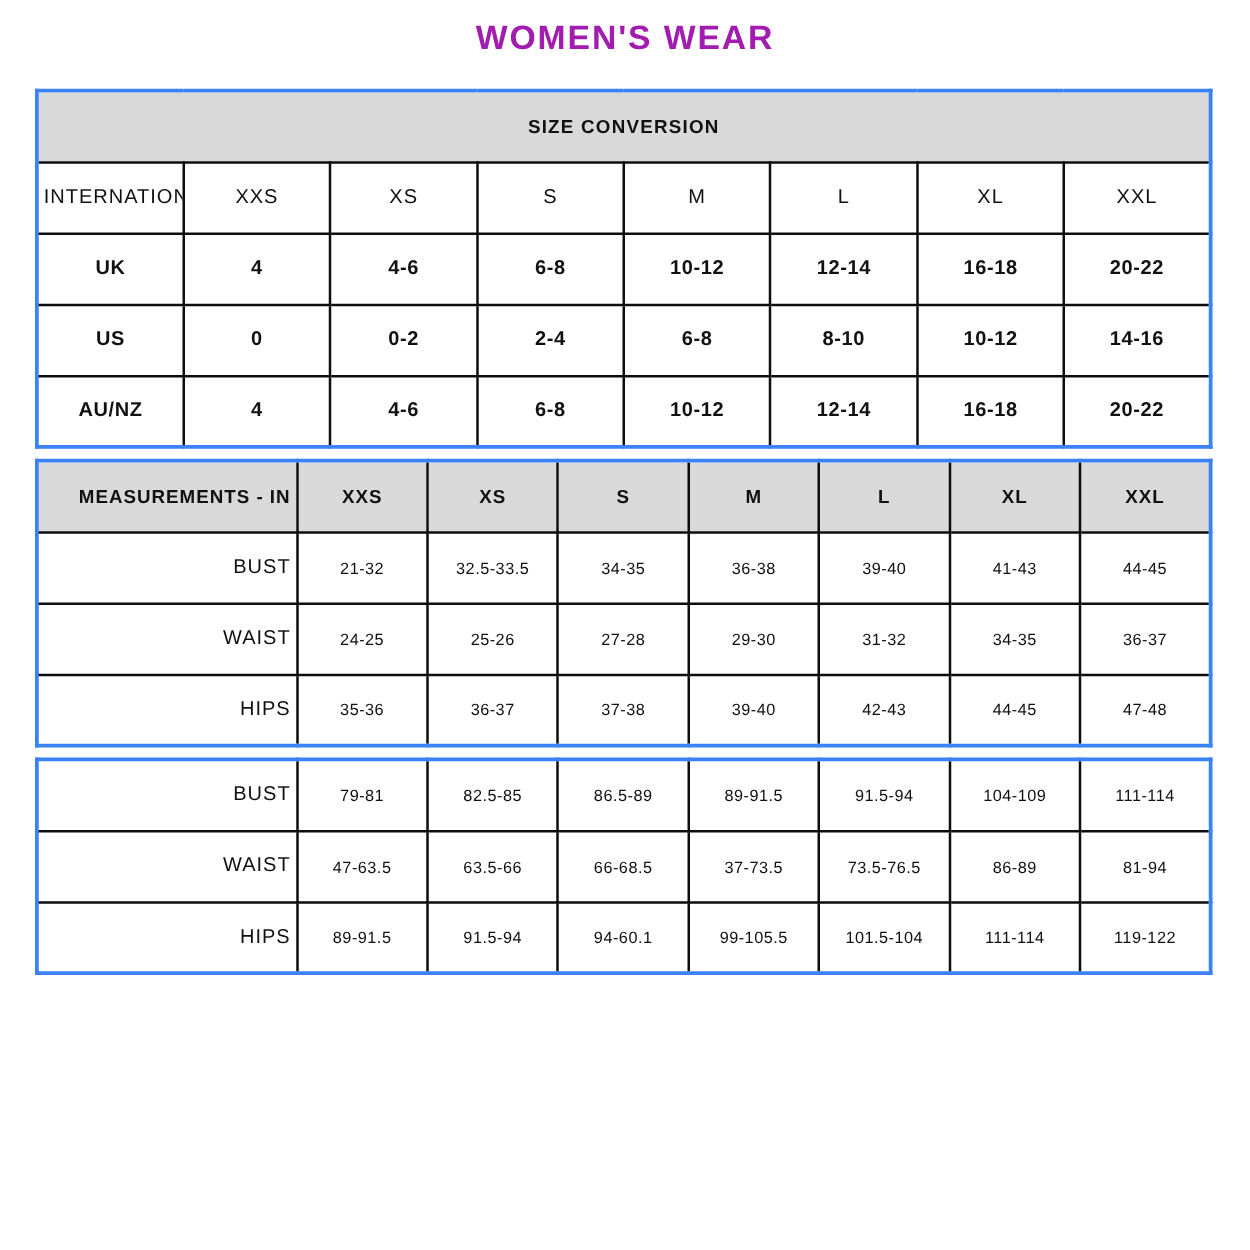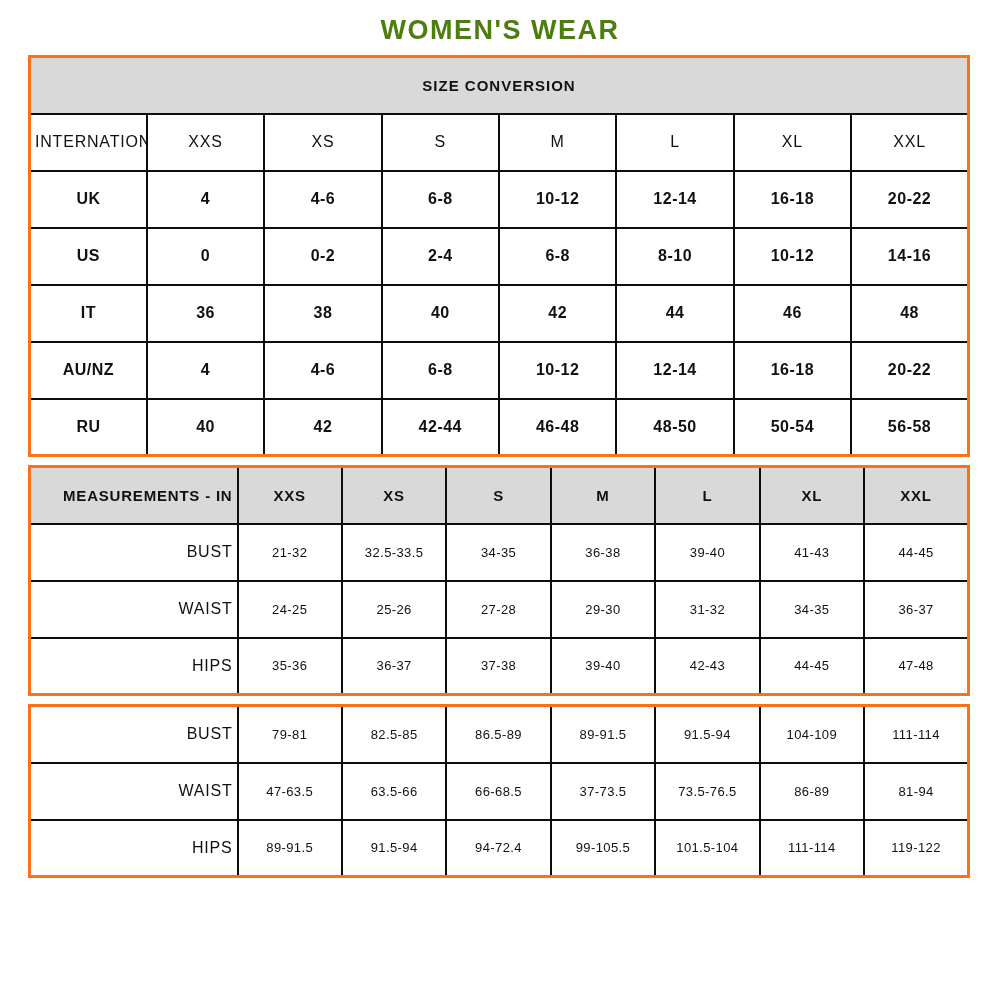--- a/index.html
+++ b/index.html
@@ -15,28 +15,28 @@
     height: 1000px;
     padding: 14px 28px 0 28px;
     overflow: hidden;
   }
   .page-title {
     text-align: center;
     font-size: 27px;
     font-weight: bold;
     letter-spacing: 1.5px;
     line-height: 33px;
-    margin-bottom: 8px;
-    color: #4d7c0f;
+    margin-bottom: 24px;
+    color: #a21caf;
   }
   table {
     width: 942px;
     border-collapse: collapse;
     table-layout: fixed;
-    border: 3px solid #f97316;
+    border: 3px solid #3b82f6;
     background: #ffffff;
   }
   th, td {
     border: 2px solid #0d0d0d;
     text-align: center;
     vertical-align: middle;
     padding: 0 4px;
     overflow: hidden;
     white-space: nowrap;
   }
@@ -120,48 +120,28 @@
           <th class="first-col">US</th>
           <td>0</td>
           <td>0-2</td>
           <td>2-4</td>
           <td>6-8</td>
           <td>8-10</td>
           <td>10-12</td>
           <td>14-16</td>
         </tr>
         <tr class="data-row">
-          <th class="first-col">IT</th>
-          <td>36</td>
-          <td>38</td>
-          <td>40</td>
-          <td>42</td>
-          <td>44</td>
-          <td>46</td>
-          <td>48</td>
-        </tr>
-        <tr class="data-row">
           <th class="first-col">AU/NZ</th>
           <td>4</td>
           <td>4-6</td>
           <td>6-8</td>
           <td>10-12</td>
           <td>12-14</td>
           <td>16-18</td>
           <td>20-22</td>
-        </tr>
-        <tr class="data-row">
-          <th class="first-col">RU</th>
-          <td>40</td>
-          <td>42</td>
-          <td>42-44</td>
-          <td>46-48</td>
-          <td>48-50</td>
-          <td>50-54</td>
-          <td>56-58</td>
         </tr>
       </tbody>
   </table>
 
   <div class="gap-sm"></div>
 
   <table class="t-meas">
     <tbody>
         <tr class="head-row">
           <th class="first-col">MEASUREMENTS - IN</th>
@@ -227,21 +207,21 @@
           <td>66-68.5</td>
           <td>37-73.5</td>
           <td>73.5-76.5</td>
           <td>86-89</td>
           <td>81-94</td>
         </tr>
         <tr class="data-row">
           <th class="first-col">HIPS</th>
           <td>89-91.5</td>
           <td>91.5-94</td>
-          <td>94-72.4</td>
+          <td>94-60.1</td>
           <td>99-105.5</td>
           <td>101.5-104</td>
           <td>111-114</td>
           <td>119-122</td>
         </tr>
       </tbody>
   </table>
 
 </div>
 

